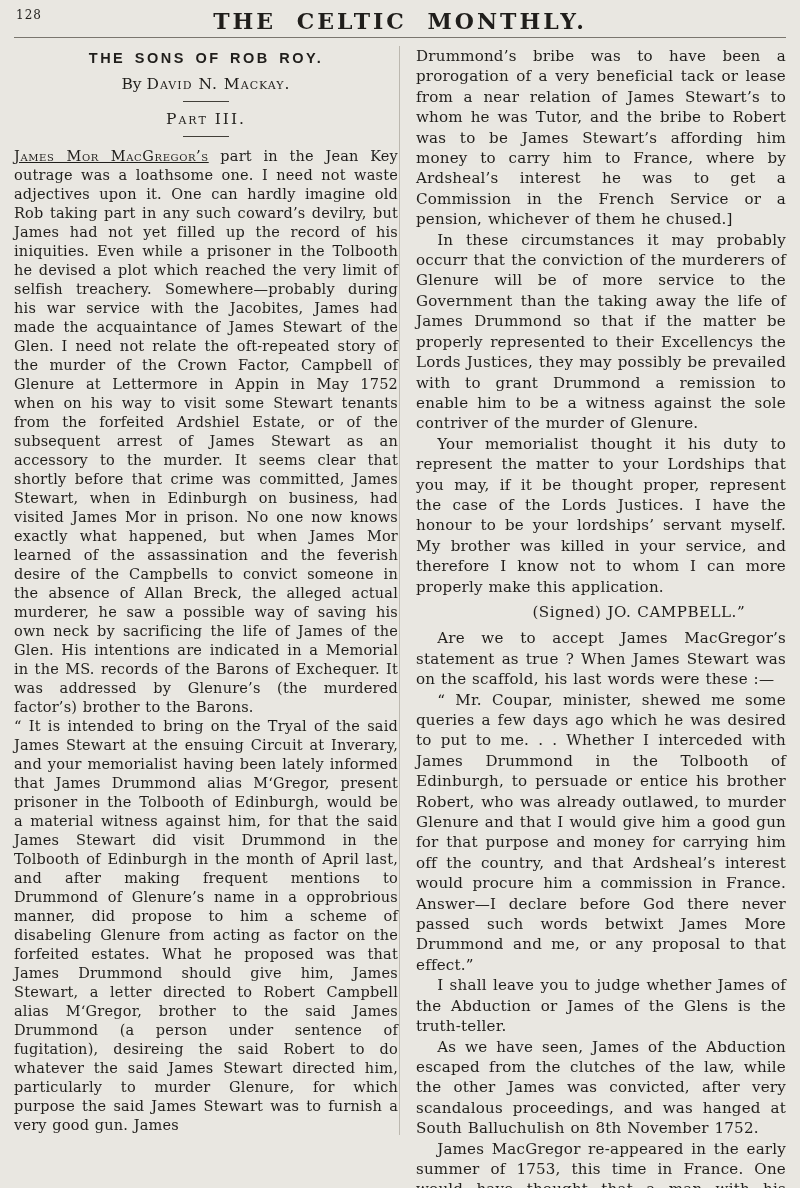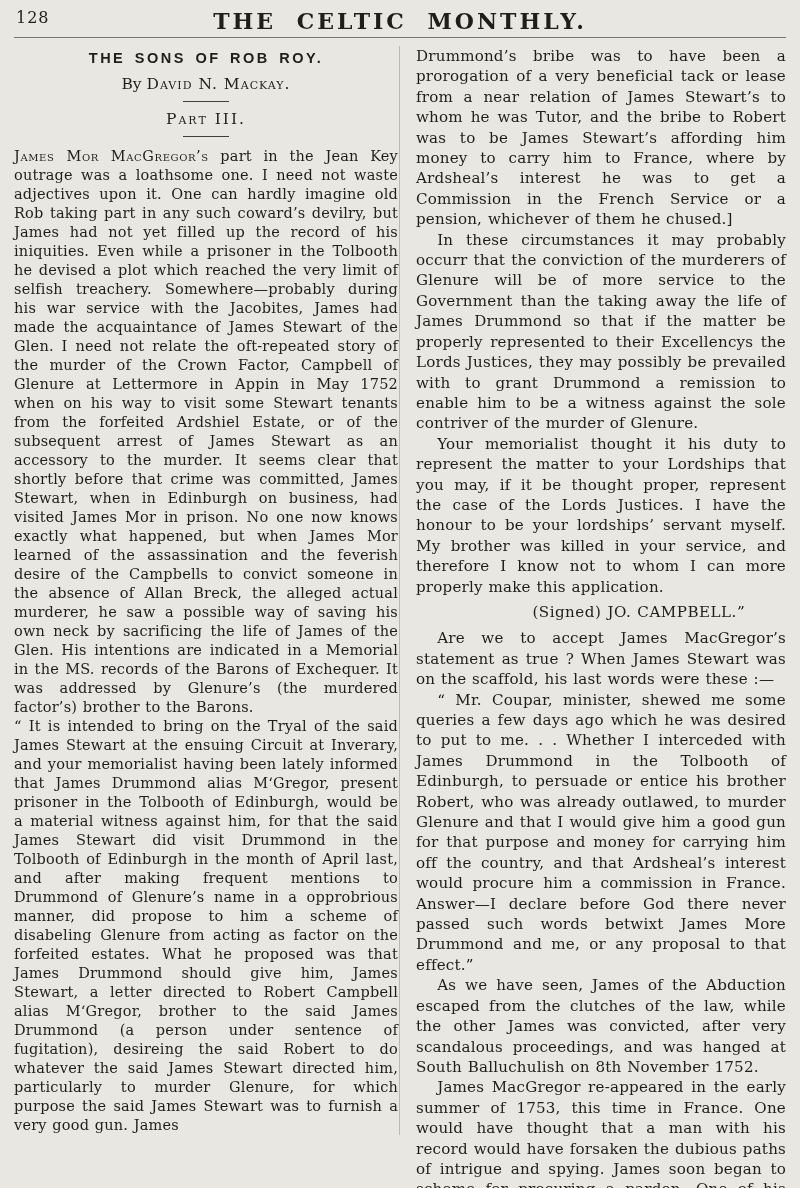--- a/index.html
+++ b/index.html
@@ -10,21 +10,21 @@
     color: #201e1b;
     font-family: "DejaVu Serif", "Liberation Serif", serif;
     overflow: hidden;
   }
   .page { padding: 6px 14px 0 14px; }
 
   
   .masthead { position: relative; height: 26px; }
   .page-number {
     position: absolute; left: 2px; top: 2px;
-    font-size: 16px; letter-spacing: 1px;
+    font-size: 12px; letter-spacing: 1px;
   }
   .journal-title {
     text-align: center;
     font-size: 22px;
     font-weight: bold;
     letter-spacing: 3px;
     word-spacing: 10px;
     padding-top: 2px;
   }
   .masthead-rule {
@@ -64,21 +64,21 @@
   p {
     margin: 0;
     font-size: 14.5px;
     line-height: 19px;
     letter-spacing: 0.2px;
     word-spacing: 0.8px;
     text-align: justify;
   }
   .col-right p { font-size: 15.1px; line-height: 20.4px; }
   .indent { text-indent: 1.4em; }
-  .lead { font-variant: small-caps; letter-spacing: 0.6px; }
+  .lead { font-variant: small-caps; letter-spacing: 0.6px; text-decoration: underline; }
   .signed {
     text-align: center;
     text-indent: 0;
     padding-left: 5em;
     margin: 5px 0 6px 0;
     letter-spacing: 0.5px;
   }
 </style>
 </head>
 <body>
@@ -106,18 +106,19 @@
       <p>“ It is intended to bring on the Tryal of the said James Stewart at the ensuing Circuit at Inverary, and your memorialist having been lately informed that James Drummond alias M‘Gregor, present prisoner in the Tolbooth of Edinburgh, would be a material witness against him, for that the said James Stewart did visit Drummond in the Tolbooth of Edinburgh in the month of April last, and after making frequent mentions to Drummond of Glenure’s name in a opprobrious manner, did propose to him a scheme of disabeling Glenure from acting as factor on the forfeited estates.  What he proposed was that James Drummond should give him, James Stewart, a letter directed to Robert Campbell alias M‘Gregor, brother to the said James Drummond (a person under sentence of fugitation), desireing the said Robert to do whatever the said James Stewart directed him, particularly to murder Glenure, for which purpose the said James Stewart was to furnish a very good gun.  James</p>
     </section>
 
     <section class="col col-right">
       <p>Drummond’s bribe was to have been a prorogation of a very beneficial tack or lease from a near relation of James Stewart’s to whom he was Tutor, and the bribe to Robert was to be James Stewart’s affording him money to carry him to France, where by Ardsheal’s interest he was to get a Commission in the French Service or a pension, whichever of them he chused.]</p>
       <p class="indent">In these circumstances it may probably occurr that the conviction of the murderers of Glenure will be of more service to the Government than the taking away the life of James Drummond so that if the matter be properly represented to their Excellencys the Lords Justices, they may possibly be prevailed with to grant Drummond a remission to enable him to be a witness against the sole contriver of the murder of Glenure.</p>
       <p class="indent">Your memorialist thought it his duty to represent the matter to your Lordships that you may, if it be thought proper, represent the case of the Lords Justices.  I have the honour to be your lordships’ servant myself.  My brother was killed in your service, and therefore I know not to whom I can more properly make this application.</p>
       <p class="signed">(Signed)  JO. CAMPBELL.”</p>
       <p class="indent">Are we to accept James MacGregor’s statement as true ?  When James Stewart was on the scaffold, his last words were these :—</p>
       <p class="indent">“ Mr. Coupar, minister, shewed me some queries a few days ago which he was desired to put to me. . .  Whether I interceded with James Drummond in the Tolbooth of Edinburgh, to persuade or entice his brother Robert, who was already outlawed, to murder Glenure and that I would give him a good gun for that purpose and money for carrying him off the country, and that Ardsheal’s interest would procure him a commission in France.  Answer—I declare before God there never passed such words betwixt James More Drummond and me, or any proposal to that effect.”</p>
+      <p class="indent">I shall leave you to judge whether James of the Abduction or James of the Glens is the truth-teller.</p>
       <p class="indent">As we have seen, James of the Abduction escaped from the clutches of the law, while the other James was convicted, after very scandalous proceedings, and was hanged at South Balluchulish on 8th November 1752.</p>
       <p class="indent">James MacGregor re-appeared in the early summer of 1753, this time in France.  One would have thought that a man with his record would have forsaken the dubious paths of intrigue and spying.  James soon began to scheme for procuring a pardon.  One of his devices was to offer to entrap Allan Breck.  On 12th June 1753 he writes from Dunkirk to</p>
     </section>
 
   </div>
 </div>
 
 </body></html>

